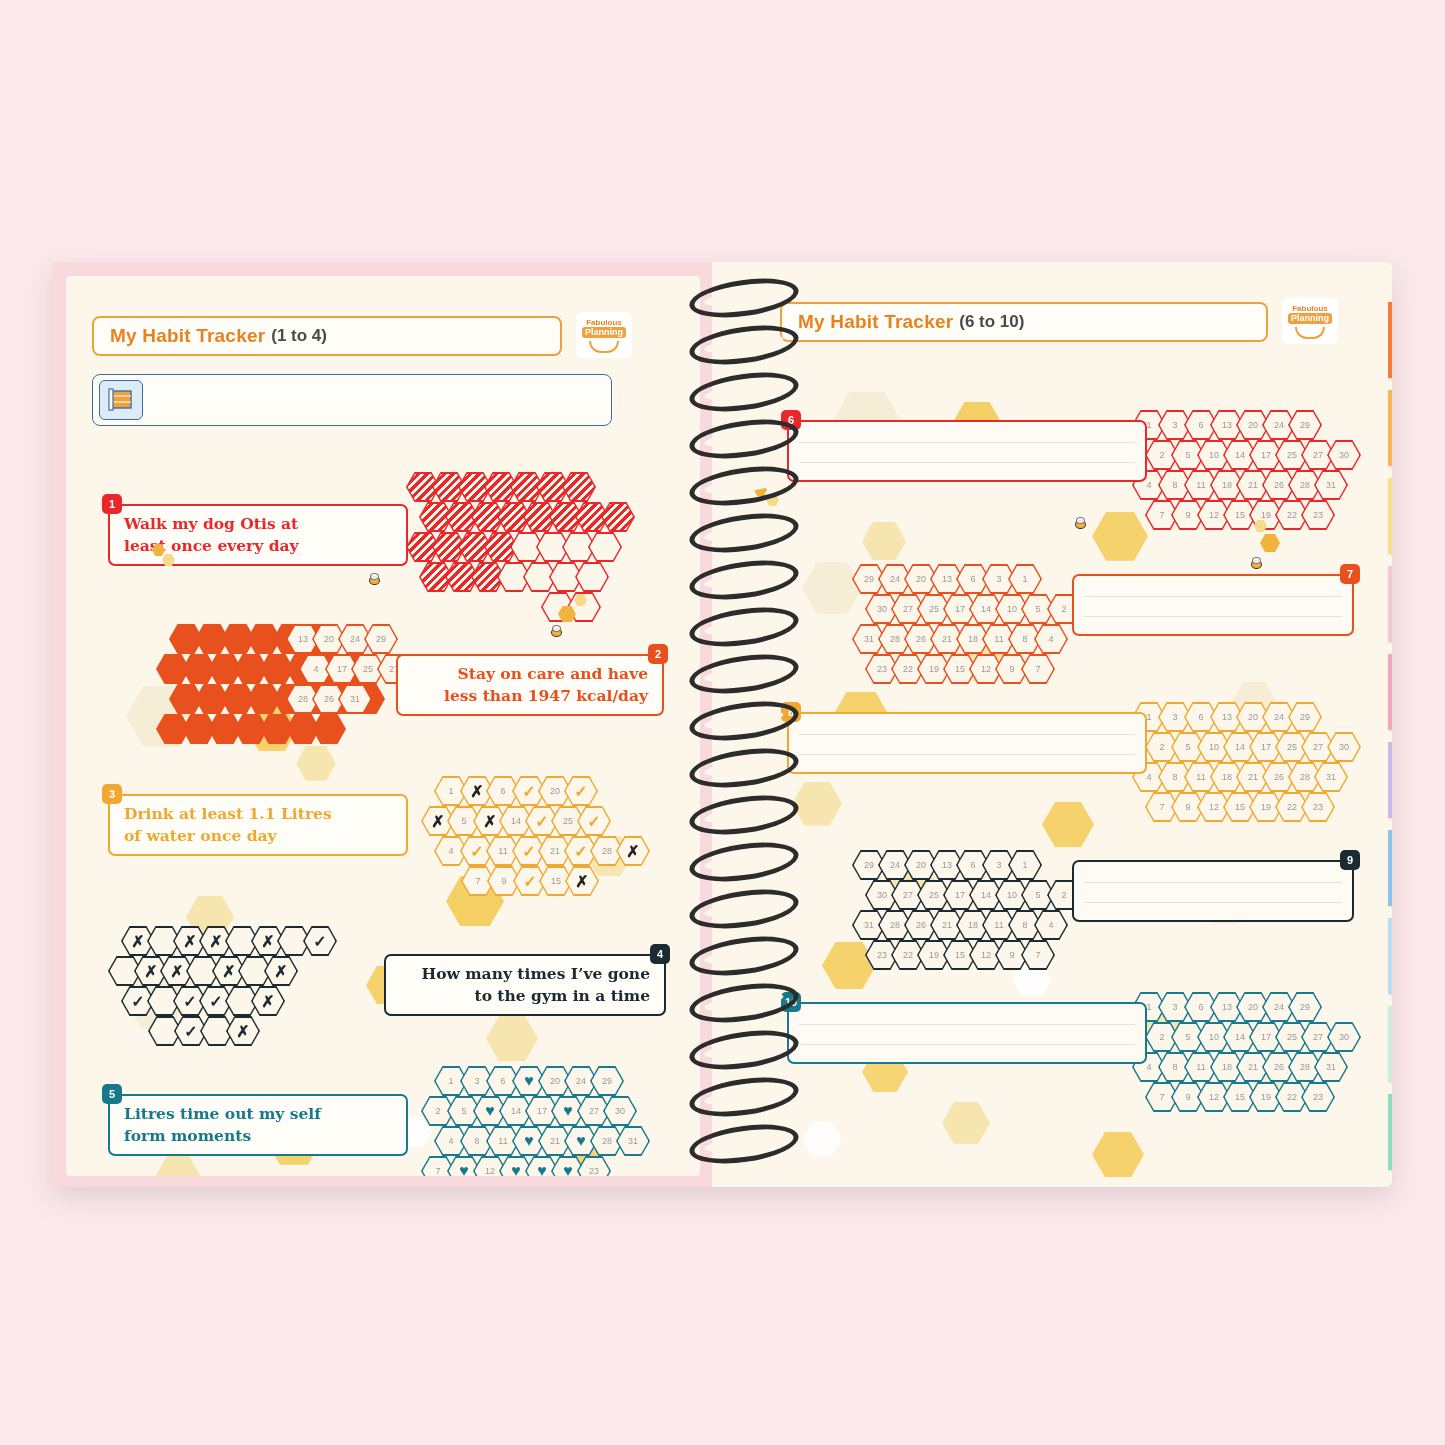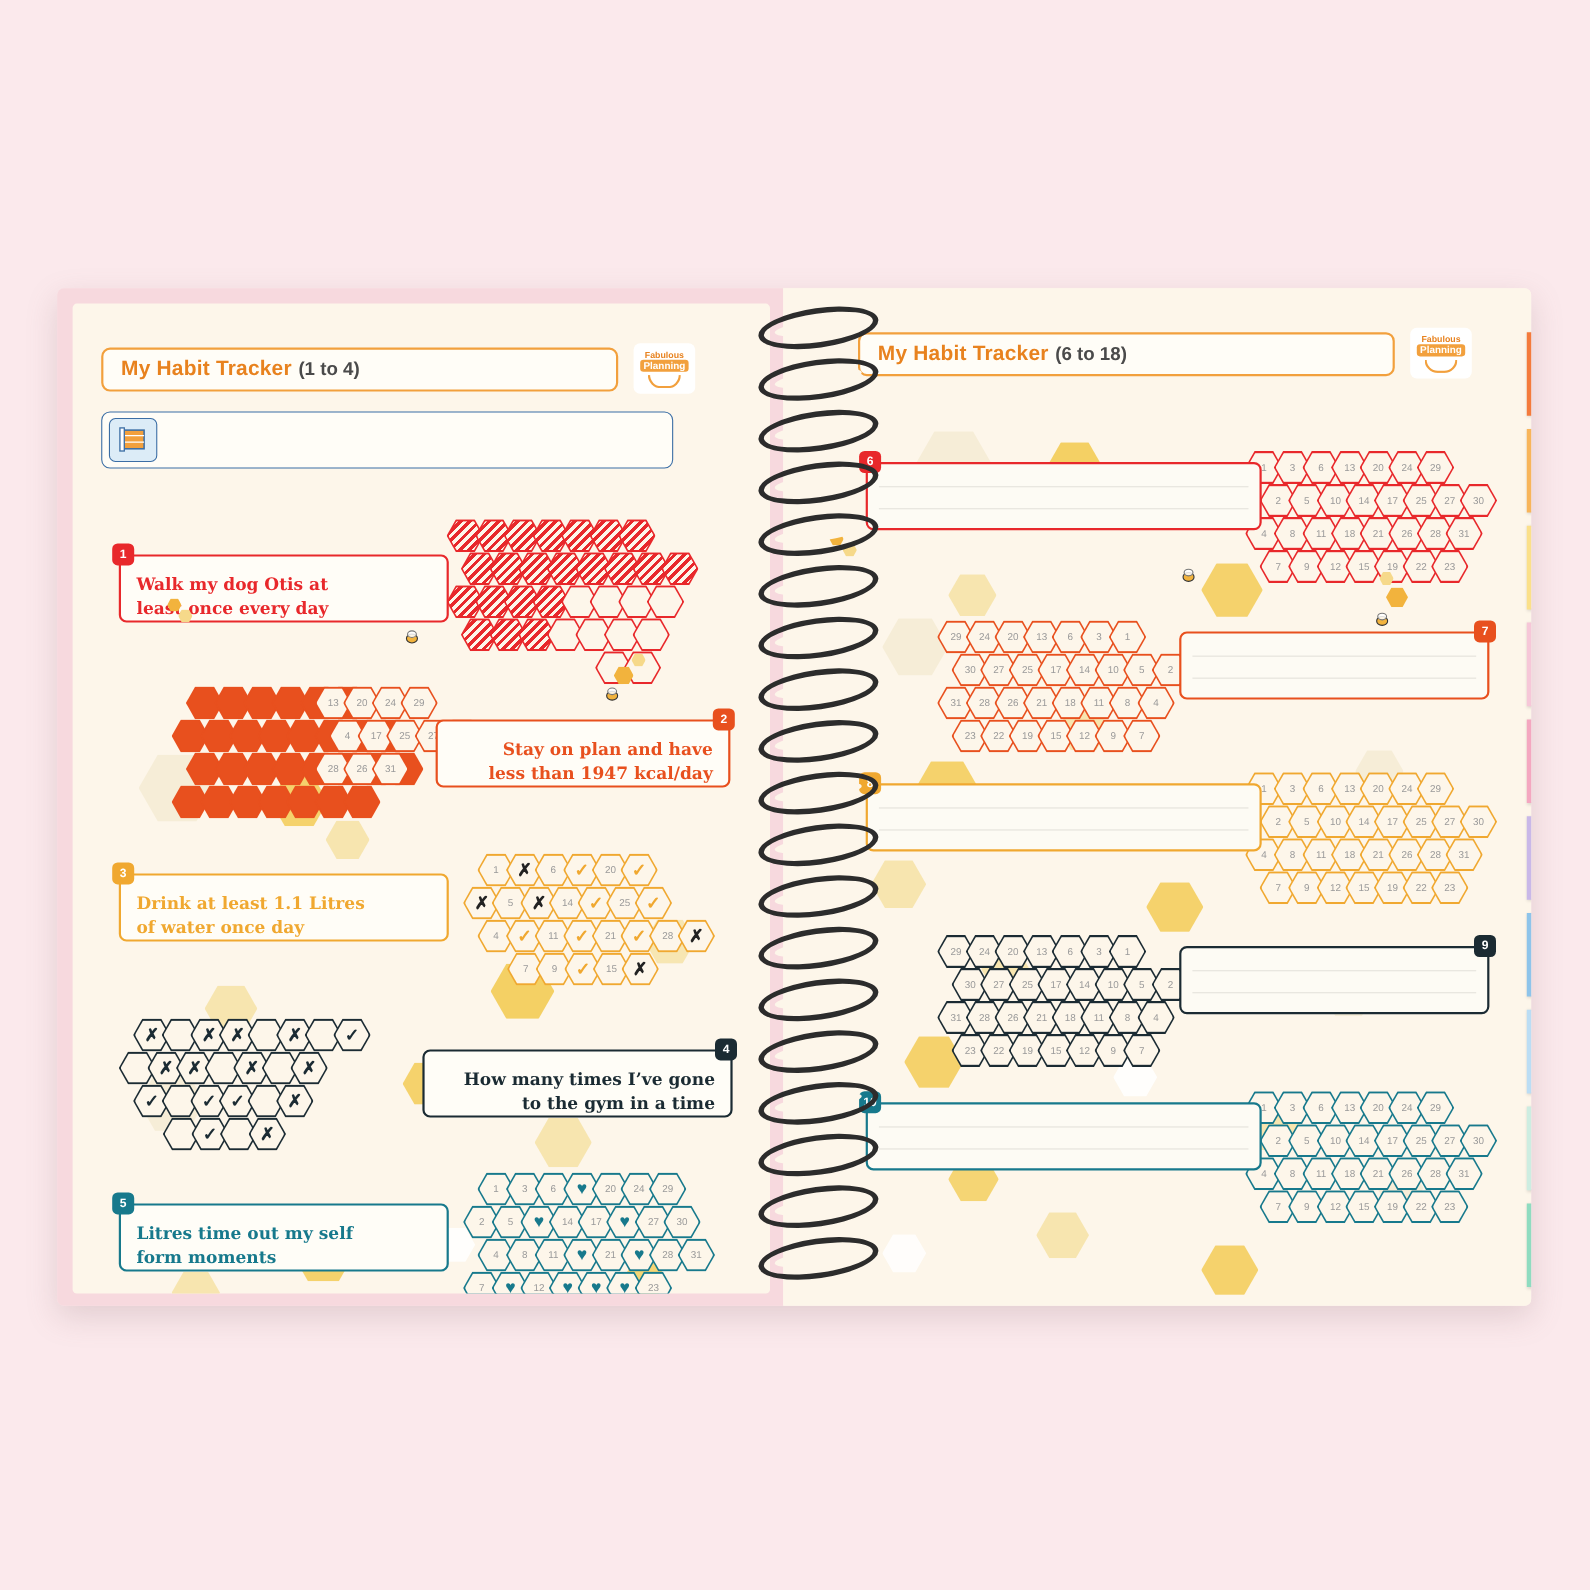--- a/index.html
+++ b/index.html
@@ -35,21 +35,21 @@
   .logo .l1{font-size:8px;font-weight:bold;color:#E8821E;line-height:9px;}
   .logo .l2{font-size:9px;font-weight:bold;color:#fff;background:#F2A03D;border-radius:3px;padding:0 3px;line-height:11px;}
   .logo .smile{width:26px;height:10px;border:2px solid #F2A03D;border-top:none;border-radius:0 0 20px 20px;margin-top:3px;}
 
   
   .notebox{position:absolute;left:88px;top:372px;width:520px;height:52px;border:1.5px solid #3b6ea5;border-radius:8px;background:#fffdf7;box-sizing:border-box;display:flex;align-items:center;}
   .notebox .ico{width:42px;height:38px;margin-left:6px;border-radius:6px;background:#dcecf7;border:1.5px solid #3b6ea5;display:flex;align-items:center;justify-content:center;flex:0 0 auto;}
   .notebox .txt{font-size:10.5px;color:#333;line-height:14px;margin-left:8px;padding-right:8px;}
 
   
-  .hbox{position:absolute;border-radius:7px;background:#fffdf7;box-sizing:border-box;display:flex;flex-direction:column;justify-content:flex-end;}
+  .hbox{position:absolute;border-radius:7px;background:#fffdf7;box-sizing:border-box;display:flex;flex-direction:column;justify-content:center;}
   .hbox .line{font-family:"DejaVu Serif",serif;font-size:15.5px;font-weight:bold;line-height:22px;padding:0 14px;white-space:nowrap;}
   .hbox.rt .line{text-align:right;}
   .badge{position:absolute;width:20px;height:20px;border-radius:5px;color:#fff;font-size:11px;font-weight:bold;display:flex;align-items:center;justify-content:center;}
   .emptybox{position:absolute;border-radius:7px;background:#fdfbf4;box-sizing:border-box;}
   .emptybox .rule{position:absolute;left:10px;right:10px;height:1px;background:rgba(0,0,0,.10);}
 
   
   .grid{position:absolute;}
   .hex{position:absolute;width:34px;height:30px;clip-path:polygon(25% 0%,75% 0%,100% 50%,75% 100%,25% 100%,0% 50%);display:flex;align-items:center;justify-content:center;font-size:9px;color:#9a9a9a;font-family:"Liberation Sans",sans-serif;}
   .hex .inner-h{position:absolute;inset:1.6px;clip-path:polygon(25% 0%,75% 0%,100% 50%,75% 100%,25% 100%,0% 50%);background:#fdf6ea;display:flex;align-items:center;justify-content:center;}
@@ -367,21 +367,21 @@
                   <span>26</span>
                 </div>
               </div>
               <div class="hex" style="left:52px;top:60px;background:#E8501E;">
                 <div class="inner-h" style="background:#fdf6ea;">
                   <span>31</span>
                 </div>
               </div>
             </div>
             <div class="hbox rt" style="left:330px;top:378px;width:268px;height:62px;border:2px solid #E8501E;">
-              <div class="line" style="color:#E8501E">Stay on plan and have</div>
+              <div class="line" style="color:#E8501E">Stay on care and have</div>
               <div class="line" style="color:#E8501E">less than 1947 kcal/day</div>
             </div>
             <div class="badge" style="left:582px;top:368px;background:#E8501E">2</div>
             <div class="grid" style="left:355px;top:500px;">
               <div class="hex" style="left:13px;top:0px;background:#F0A830;">
                 <div class="inner-h" style="background:#fdf6ea;">
                   <span>1</span>
                 </div>
               </div>
               <div class="hex" style="left:39px;top:0px;background:#F0A830;">
@@ -808,21 +808,21 @@
           <div class="hexdeco" style="left:300px;top:700px;width:40px;height:34.8px;background:#fff;opacity:0.85;"></div>
           <div class="hexdeco" style="left:420px;top:740px;width:50px;height:43.5px;background:#F6E3A8;opacity:0.9;"></div>
           <div class="hexdeco" style="left:150px;top:790px;width:46px;height:40.02px;background:#F2C94C;opacity:0.75;"></div>
           <div class="hexdeco" style="left:540px;top:800px;width:42px;height:36.54px;background:#F6EDD7;opacity:1;"></div>
           <div class="hexdeco" style="left:230px;top:840px;width:48px;height:41.76px;background:#F6E3A8;opacity:0.9;"></div>
           <div class="hexdeco" style="left:90px;top:860px;width:40px;height:34.8px;background:#fff;opacity:0.8;"></div>
           <div class="hexdeco" style="left:380px;top:870px;width:52px;height:45.24px;background:#F2C94C;opacity:0.8;"></div>
 
         <div class="titlebar" style="left:68px;top:40px;width:488px;">
           <span class="t1">My Habit Tracker</span>
-          <span class="t2">(6 to 18)</span>
+          <span class="t2">(6 to 10)</span>
         </div>
         <div class="logo" style="left:570px;top:36px;">
           <span class="l1">Fabulous</span>
           <span class="l2">Planning</span>
           <span class="smile"></span>
         </div>
 
         <div id="rightBody">
             <div class="grid" style="left:420px;top:148px;">
               <div class="hex" style="left:0px;top:0px;background:#E8282B;">

